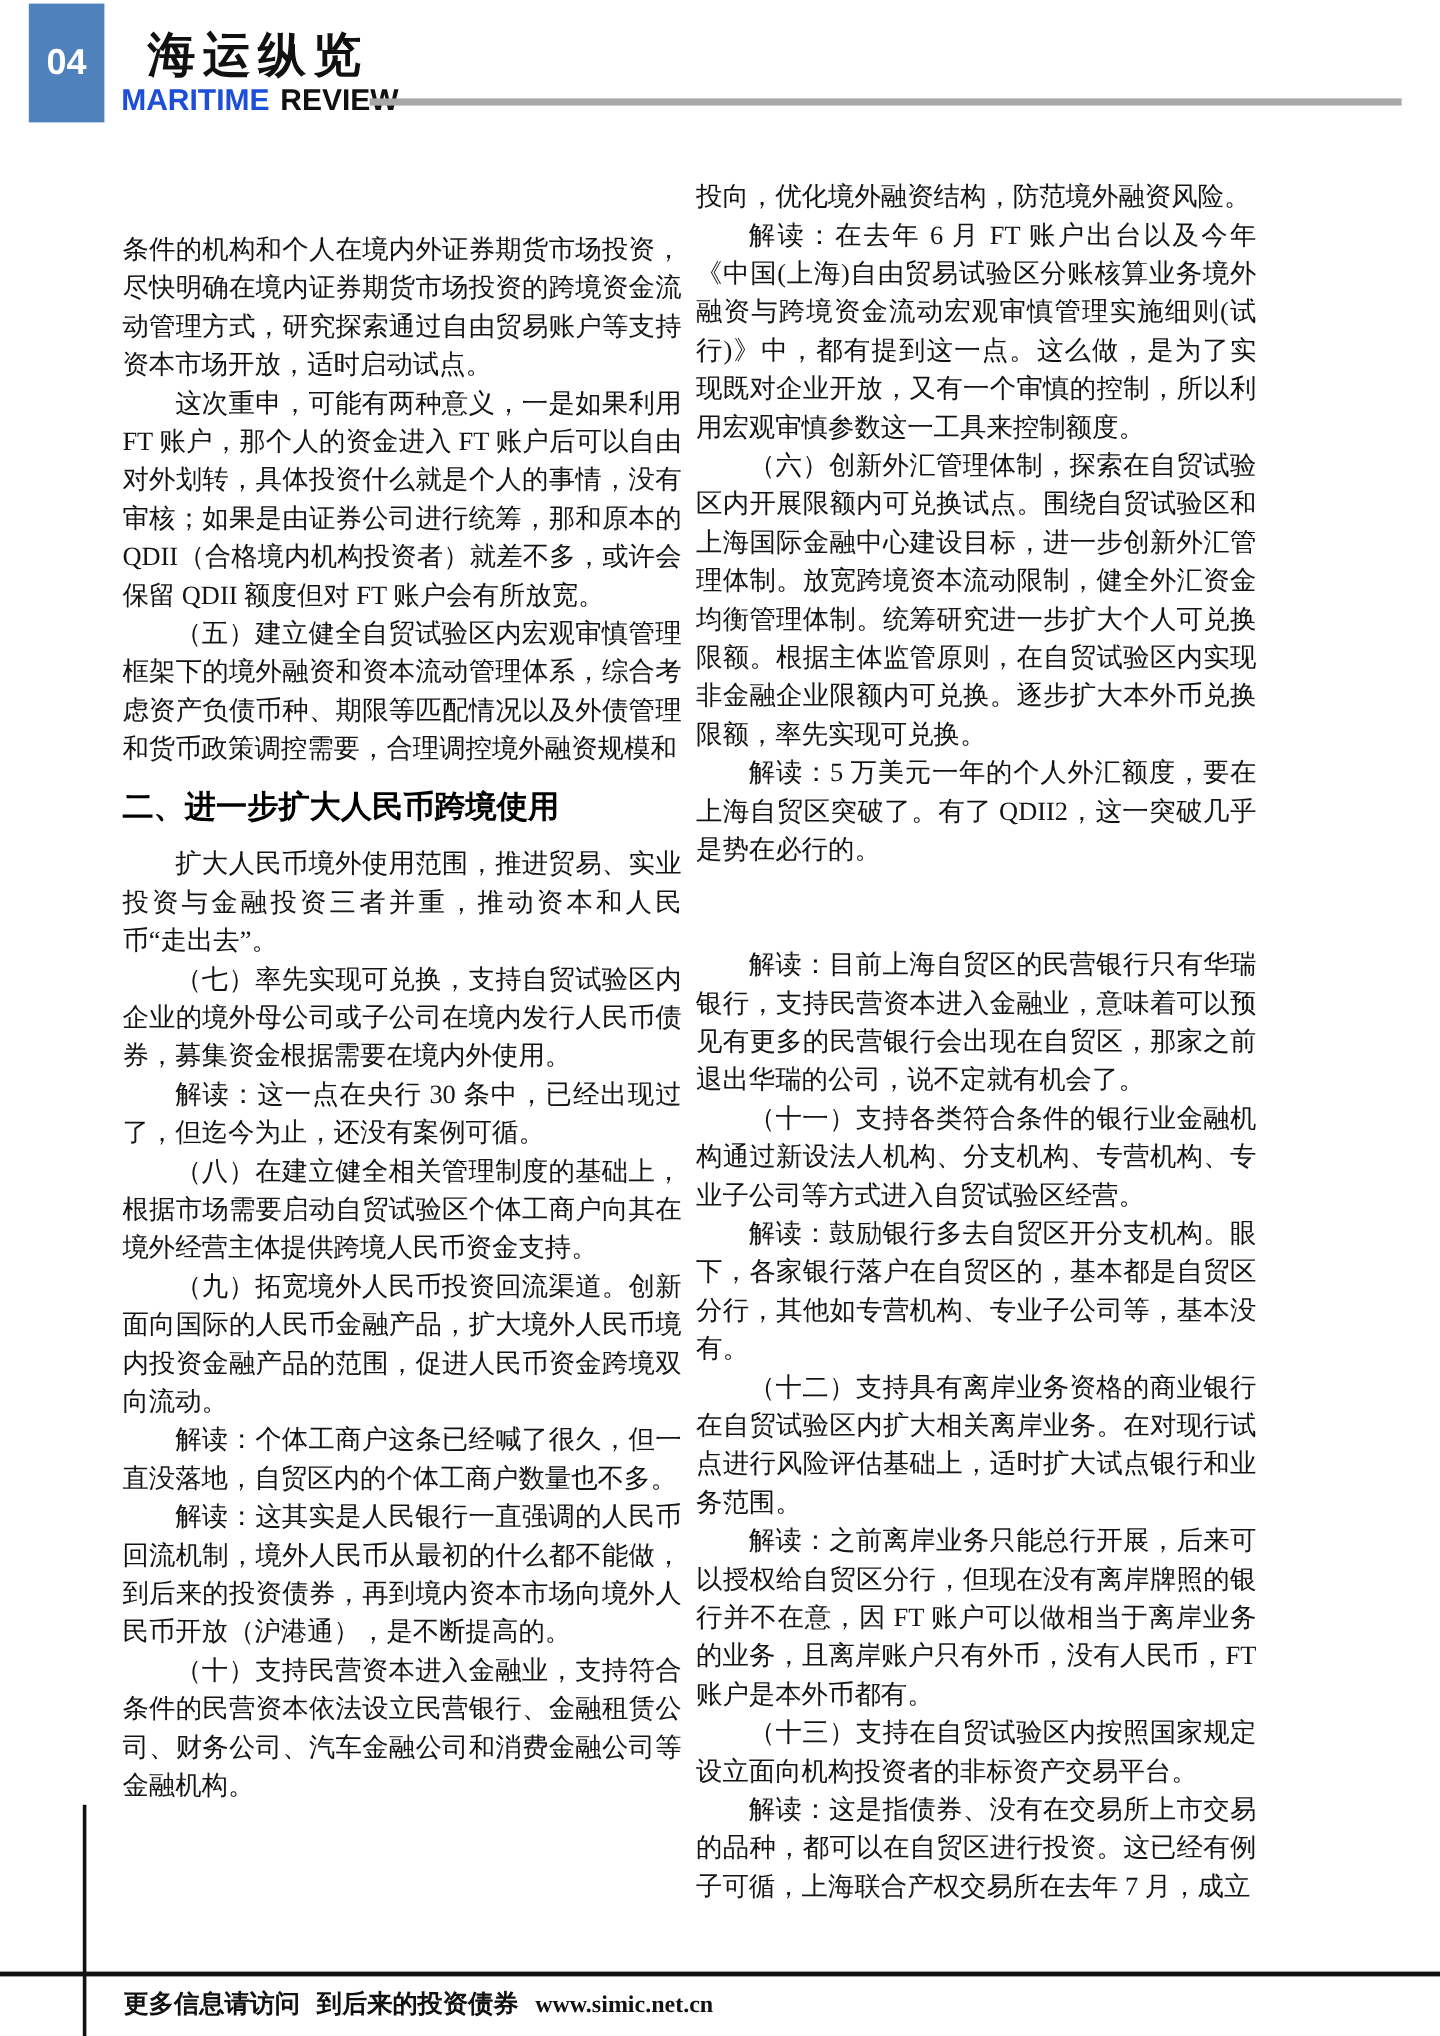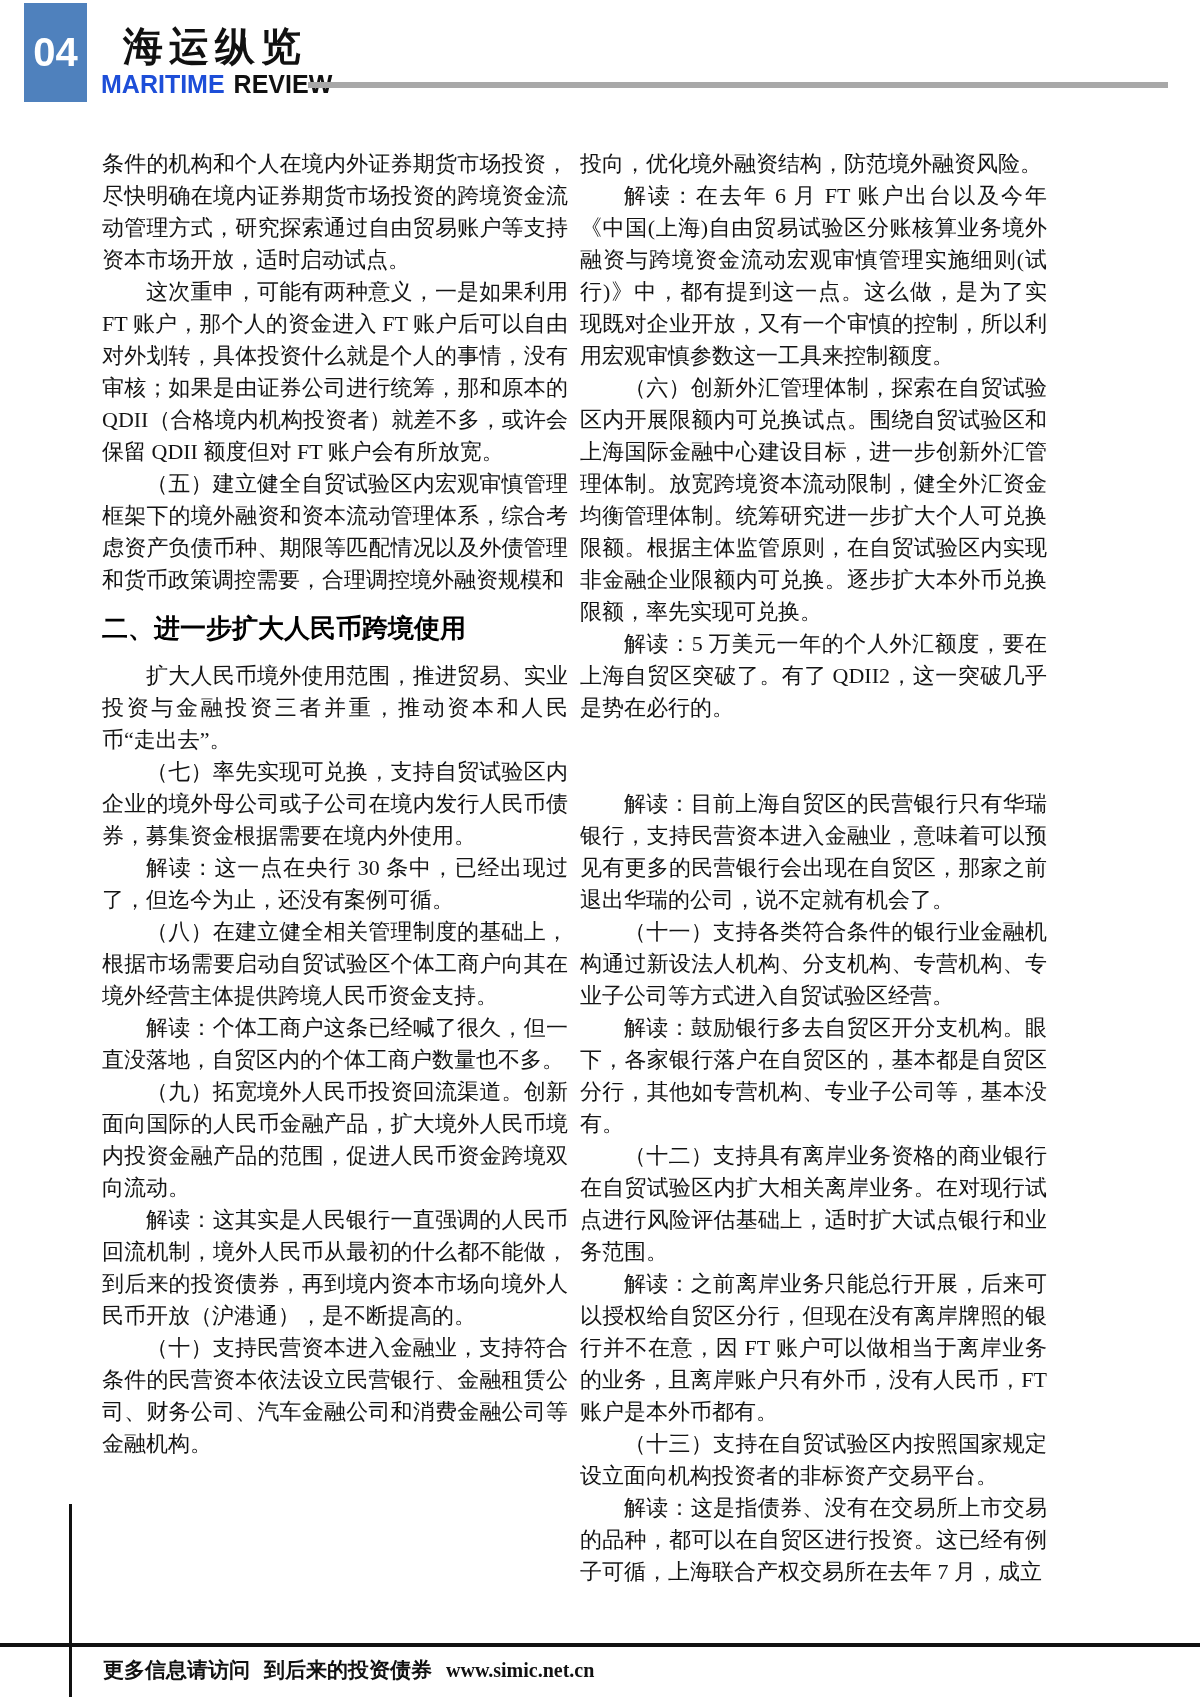--- a/index.html
+++ b/index.html
@@ -11,21 +11,21 @@
     font-family:"Liberation Serif","DejaVu Serif",serif;
     color:#141414;
   }
 
   
   .page-num-box{
     position:absolute;left:24px;top:3px;width:63px;height:99px;
     background:#4f81bd;
     display:flex;align-items:center;justify-content:center;
     font-family:"Liberation Sans","DejaVu Sans",sans-serif;
-    font-weight:bold;font-size:40px;color:#ffffff;
+    font-weight:bold;font-size:30px;color:#ffffff;
   }
   .masthead-title{
     position:absolute;left:99px;top:24px;
     font-family:"Liberation Sans","DejaVu Sans",sans-serif;
     font-weight:bold;font-size:40px;letter-spacing:6px;color:#111111;
     line-height:44px;white-space:nowrap;margin-left:24px;
   }
   .masthead-sub{
     position:absolute;left:101px;top:70px;
     font-family:"Liberation Sans","DejaVu Sans",sans-serif;
@@ -37,21 +37,21 @@
     position:absolute;left:308px;top:82px;width:860px;height:6px;
     background:#a8a8a8;
   }
 
   
   .col{
     position:absolute;top:148px;
     font-size:22px;line-height:32px;
     text-align:justify;
   }
-  .col-left{left:102px;width:466px;}
+  .col-left{left:102px;width:466px;margin-top:44px;}
   .col-right{left:580px;width:467px;}
   .para{margin:0;padding:0;}
   .para.indent{text-indent:2em;}
   .section-heading{
     margin:13px 0 13px 0;padding:0;
     font-family:"Liberation Sans","DejaVu Sans",sans-serif;
     font-weight:bold;font-size:26px;line-height:38px;
     color:#000000;text-align:left;text-indent:0;
   }
   .spacer{width:100%;}
@@ -93,22 +93,22 @@
 
   <div class="col col-left">
       <p class="para">条件的机构和个人在境内外证券期货市场投资，尽快明确在境内证券期货市场投资的跨境资金流动管理方式，研究探索通过自由贸易账户等支持资本市场开放，适时启动试点。</p>
       <p class="para indent">这次重申，可能有两种意义，一是如果利用 FT 账户，那个人的资金进入 FT 账户后可以自由对外划转，具体投资什么就是个人的事情，没有审核；如果是由证券公司进行统筹，那和原本的 QDII（合格境内机构投资者）就差不多，或许会保留 QDII 额度但对 FT 账户会有所放宽。</p>
       <p class="para indent">（五）建立健全自贸试验区内宏观审慎管理框架下的境外融资和资本流动管理体系，综合考虑资产负债币种、期限等匹配情况以及外债管理和货币政策调控需要，合理调控境外融资规模和</p>
       <h2 class="section-heading">二、进一步扩大人民币跨境使用</h2>
       <p class="para indent">扩大人民币境外使用范围，推进贸易、实业投资与金融投资三者并重，推动资本和人民币“走出去”。</p>
       <p class="para indent">（七）率先实现可兑换，支持自贸试验区内企业的境外母公司或子公司在境内发行人民币债券，募集资金根据需要在境内外使用。</p>
       <p class="para indent">解读：这一点在央行 30 条中，已经出现过了，但迄今为止，还没有案例可循。</p>
       <p class="para indent">（八）在建立健全相关管理制度的基础上，根据市场需要启动自贸试验区个体工商户向其在境外经营主体提供跨境人民币资金支持。</p>
+      <p class="para indent">（九）拓宽境外人民币投资回流渠道。创新面向国际的人民币金融产品，扩大境外人民币境内投资金融产品的范围，促进人民币资金跨境双向流动。</p>
       <p class="para indent">解读：个体工商户这条已经喊了很久，但一直没落地，自贸区内的个体工商户数量也不多。</p>
-      <p class="para indent">（九）拓宽境外人民币投资回流渠道。创新面向国际的人民币金融产品，扩大境外人民币境内投资金融产品的范围，促进人民币资金跨境双向流动。</p>
       <p class="para indent">解读：这其实是人民银行一直强调的人民币回流机制，境外人民币从最初的什么都不能做，到后来的投资债券，再到境内资本市场向境外人民币开放（沪港通），是不断提高的。</p>
       <p class="para indent">（十）支持民营资本进入金融业，支持符合条件的民营资本依法设立民营银行、金融租赁公司、财务公司、汽车金融公司和消费金融公司等金融机构。</p>
     </div>
   <div class="col col-right">
       <p class="para">投向，优化境外融资结构，防范境外融资风险。</p>
       <p class="para indent">解读：在去年 6 月 FT 账户出台以及今年《中国(上海)自由贸易试验区分账核算业务境外融资与跨境资金流动宏观审慎管理实施细则(试行)》中，都有提到这一点。这么做，是为了实现既对企业开放，又有一个审慎的控制，所以利用宏观审慎参数这一工具来控制额度。</p>
       <p class="para indent">（六）创新外汇管理体制，探索在自贸试验区内开展限额内可兑换试点。围绕自贸试验区和上海国际金融中心建设目标，进一步创新外汇管理体制。放宽跨境资本流动限制，健全外汇资金均衡管理体制。统筹研究进一步扩大个人可兑换限额。根据主体监管原则，在自贸试验区内实现非金融企业限额内可兑换。逐步扩大本外币兑换限额，率先实现可兑换。</p>
       <p class="para indent">解读：5 万美元一年的个人外汇额度，要在上海自贸区突破了。有了 QDII2，这一突破几乎是势在必行的。</p>
       <div class="spacer" style="height: 64px;"></div>
       <p class="para indent">解读：目前上海自贸区的民营银行只有华瑞银行，支持民营资本进入金融业，意味着可以预见有更多的民营银行会出现在自贸区，那家之前退出华瑞的公司，说不定就有机会了。</p>

